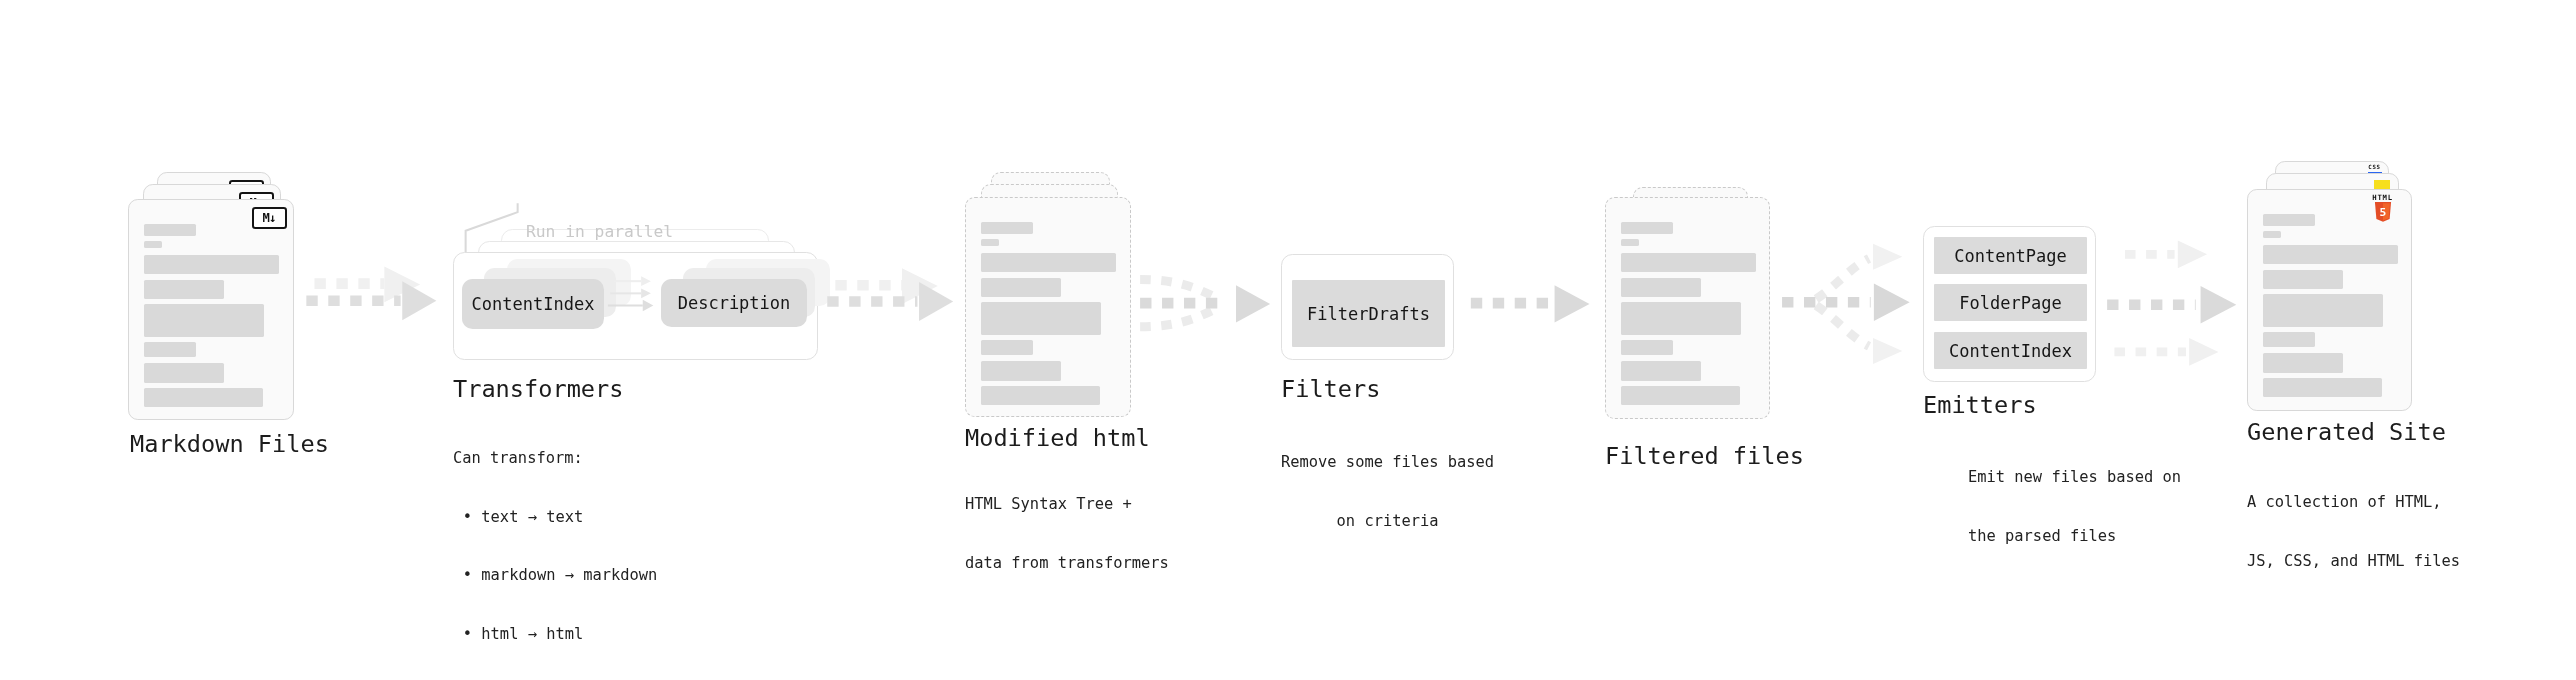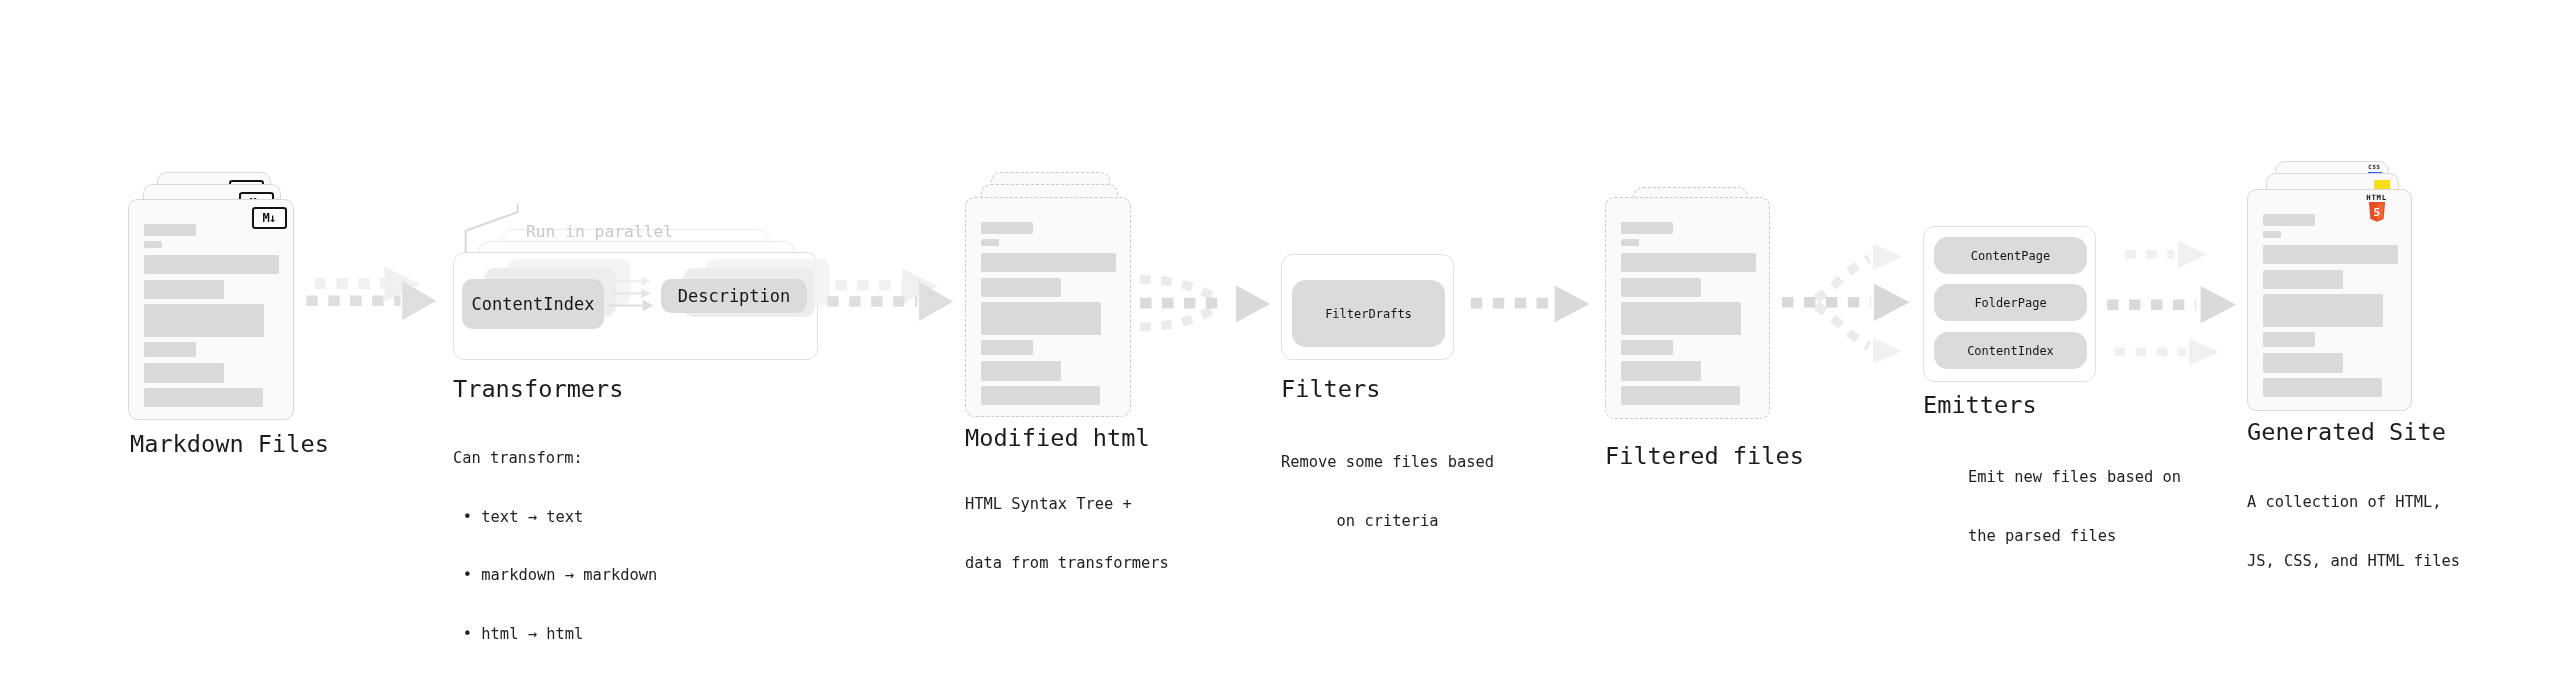--- a/index.html
+++ b/index.html
@@ -20,21 +20,21 @@
   
   .frame{position:absolute;background:#ffffff;border:1.6px solid #e0e0e0;border-radius:11.4px;box-sizing:border-box;}
   .frame.ghost1{border-color:#e7e7e7;}
   .frame.ghost2{border-color:#ececec;}
   .pill{
     position:absolute;background:#dbdbdb;border-radius:10.6px;display:flex;align-items:center;justify-content:center;
     font-size:17px;color:#161616;
   }
   .pill.ghost{background:#ededed;color:transparent;}
   .pill.ghost2{background:#f4f4f4;color:transparent;}
-  .pill.small{font-size:12px;border-radius:14px;}
+  .pill.small{font-size:17px;border-radius:1px;}
   
   .stage-title{position:absolute;font-size:23.6px;line-height:1.1;white-space:nowrap;color:#1c1c1c;}
   .stage-desc{position:absolute;font-size:15.4px;line-height:19.5px;white-space:pre;color:#222222;}
   .annotation{position:absolute;font-size:16.3px;color:#c9c9c9;white-space:nowrap;margin-top:20px;}
   
   .css-badge{position:absolute;display:flex;flex-direction:column;align-items:center;}
   .css-badge .txt{font-size:5.7px;font-weight:bold;color:#111;letter-spacing:0.8px;line-height:5.7px;}
   .css-badge .bar-blue{width:14px;height:2.4px;margin-top:0.8px;}
   .js-badge{position:absolute;}
   .html5-badge{position:absolute;display:flex;flex-direction:column;align-items:center;}
@@ -71,21 +71,21 @@
     <div class="frame ghost2" style="left:501px;top:229px;width:268px;height:106px;"></div>
     <div class="frame ghost1" style="left:478px;top:241px;width:317px;height:106px;"></div>
     <div class="frame" style="left:453px;top:252px;width:365px;height:108px;"></div>
 
     <div class="pill ghost2" style="left:507px;top:259px;width:124px;height:47px;"></div>
     <div class="pill ghost" style="left:484px;top:268px;width:132px;height:49px;"></div>
     <div class="pill" style="left:462px;top:279px;width:142px;height:50px;">ContentIndex</div>
 
     <div class="pill ghost2" style="left:706px;top:259px;width:124px;height:47px;"></div>
     <div class="pill ghost" style="left:683px;top:268px;width:132px;height:49px;"></div>
-    <div class="pill" style="left:661px;top:279px;width:146px;height:34px;">Description</div>
+    <div class="pill" style="left:661px;top:279px;width:146px;height:48px;">Description</div>
 
     <div class="annotation" style="left:526px;top:202px;">Run in parallel</div>
 
     <div class="stage-title" style="left:453px;top:377px;text-align:center;">Transformers</div>
     <div class="stage-desc" style="left:453px;top:410px;">
       <div>Can transform:</div>
       <div style="padding-left:9.8px;">• text → text</div>
       <div style="padding-left:9.8px;">• markdown → markdown</div>
       <div style="padding-left:9.8px;">• html → html</div>
     </div>
@@ -152,21 +152,21 @@
     <div class="file-card" style="left:2275px;top:161px;width:114px;height:89px;">
       <div class="css-badge" style="right:6.5px;top:3.3px;">
         <div class="txt">CSS</div>
         <div class="bar-blue" style="background:#2965F1;"></div>
       </div>
     </div>
     <div class="file-card" style="left:2266px;top:173px;width:133px;height:89px;">
       <div class="js-badge" style="right:8.1px;top:5.7px;width:16.3px;height:9px;background:#F7DF1E;"></div>
     </div>
     <div class="file-card with-bars" style="left:2247px;top:189px;width:165px;height:222px;">
-      <div class="html5-badge" style="right:24px;top:4.1px;margin-left:16px;">
+      <div class="html5-badge" style="right:18px;top:4.1px;margin-left:16px;">
         <div class="txt">HTML</div>
         <svg width="18" height="21" viewBox="0 0 22 26">
           <path d="M1 0 L21 0 L19.2 21 L11 24.5 L2.8 21 Z" fill="#E44D26"></path>
           <path d="M11 1.5 L11 23 L18 20.2 L19.6 1.5 Z" fill="#F16529"></path>
           <text x="11" y="17.5" font-size="14" font-weight="bold" fill="#ffffff" text-anchor="middle" font-family="DejaVu Sans Mono, monospace">5</text>
         </svg>
       </div>
     <div class="bar" style="top: 24.4px; width: 52px; height: 11.4px;"></div>
         <div class="bar" style="top: 41px; width: 18px; height: 6.5px;"></div>
         <div class="bar" style="top: 55px; width: 135px; height: 18.7px;"></div>

